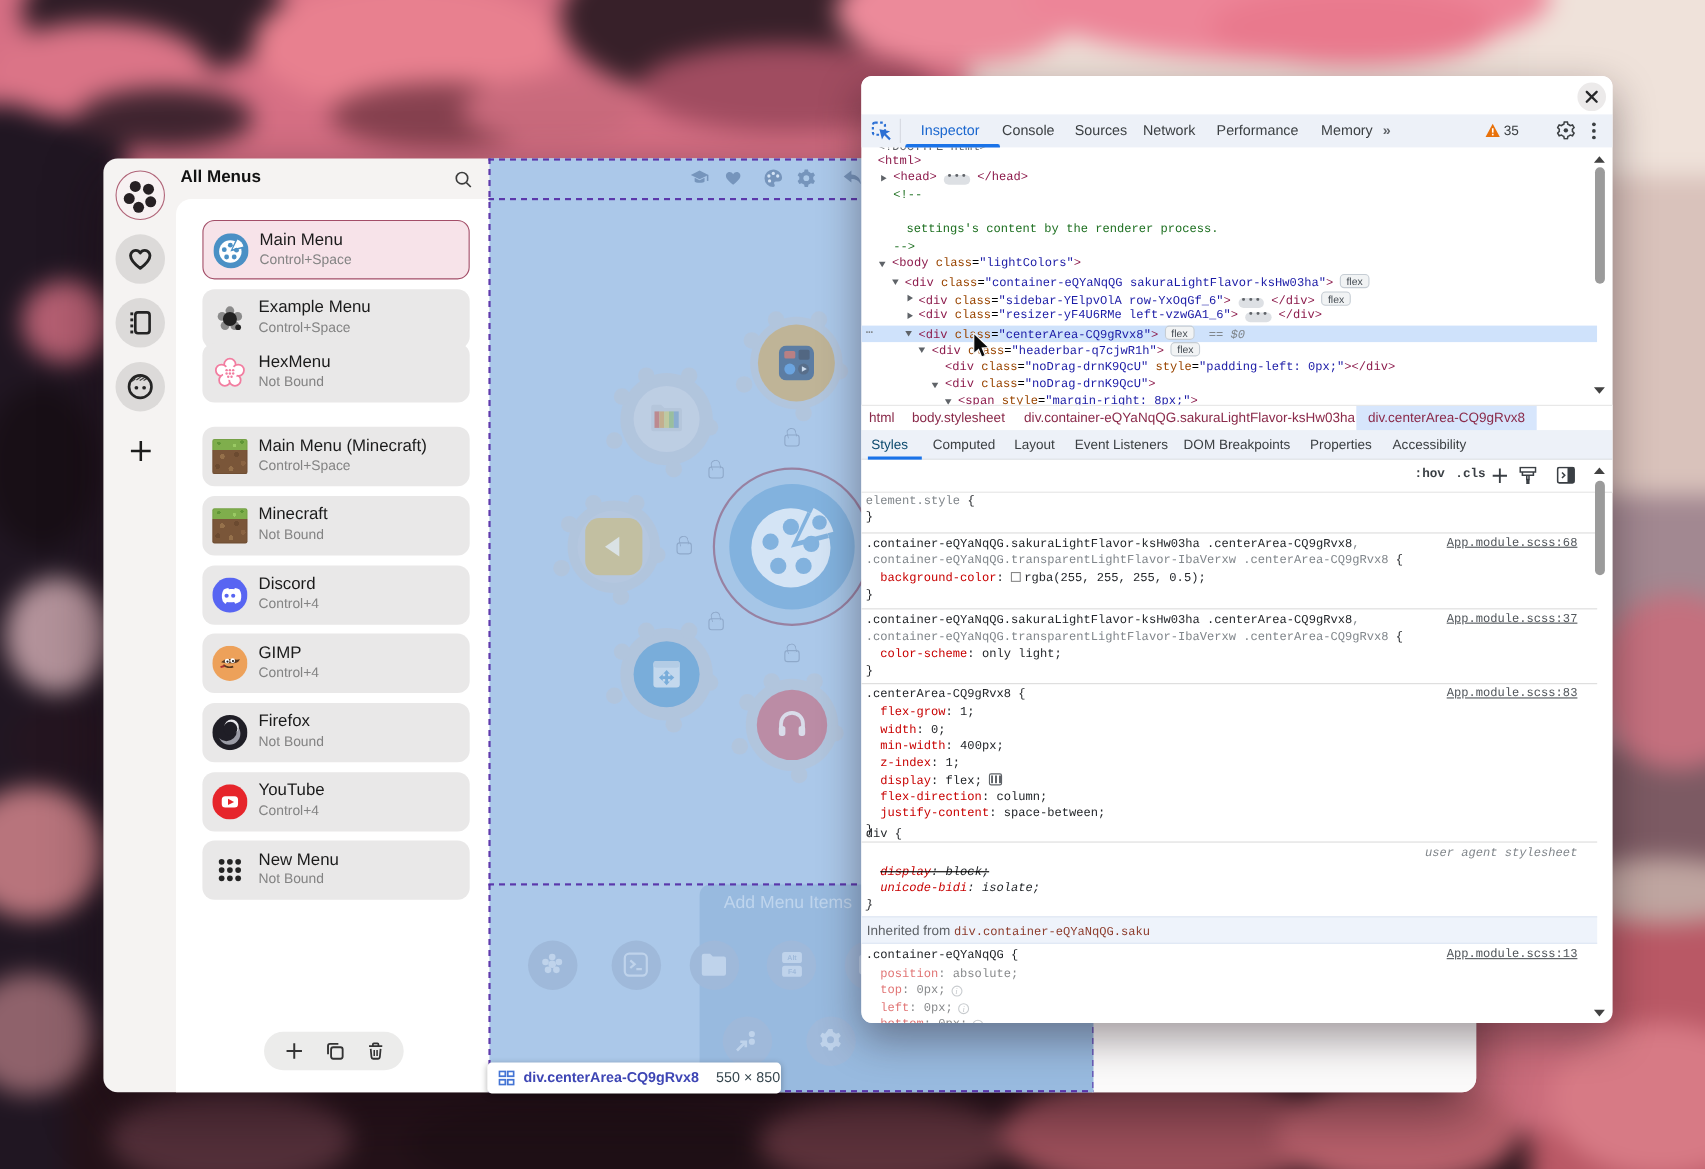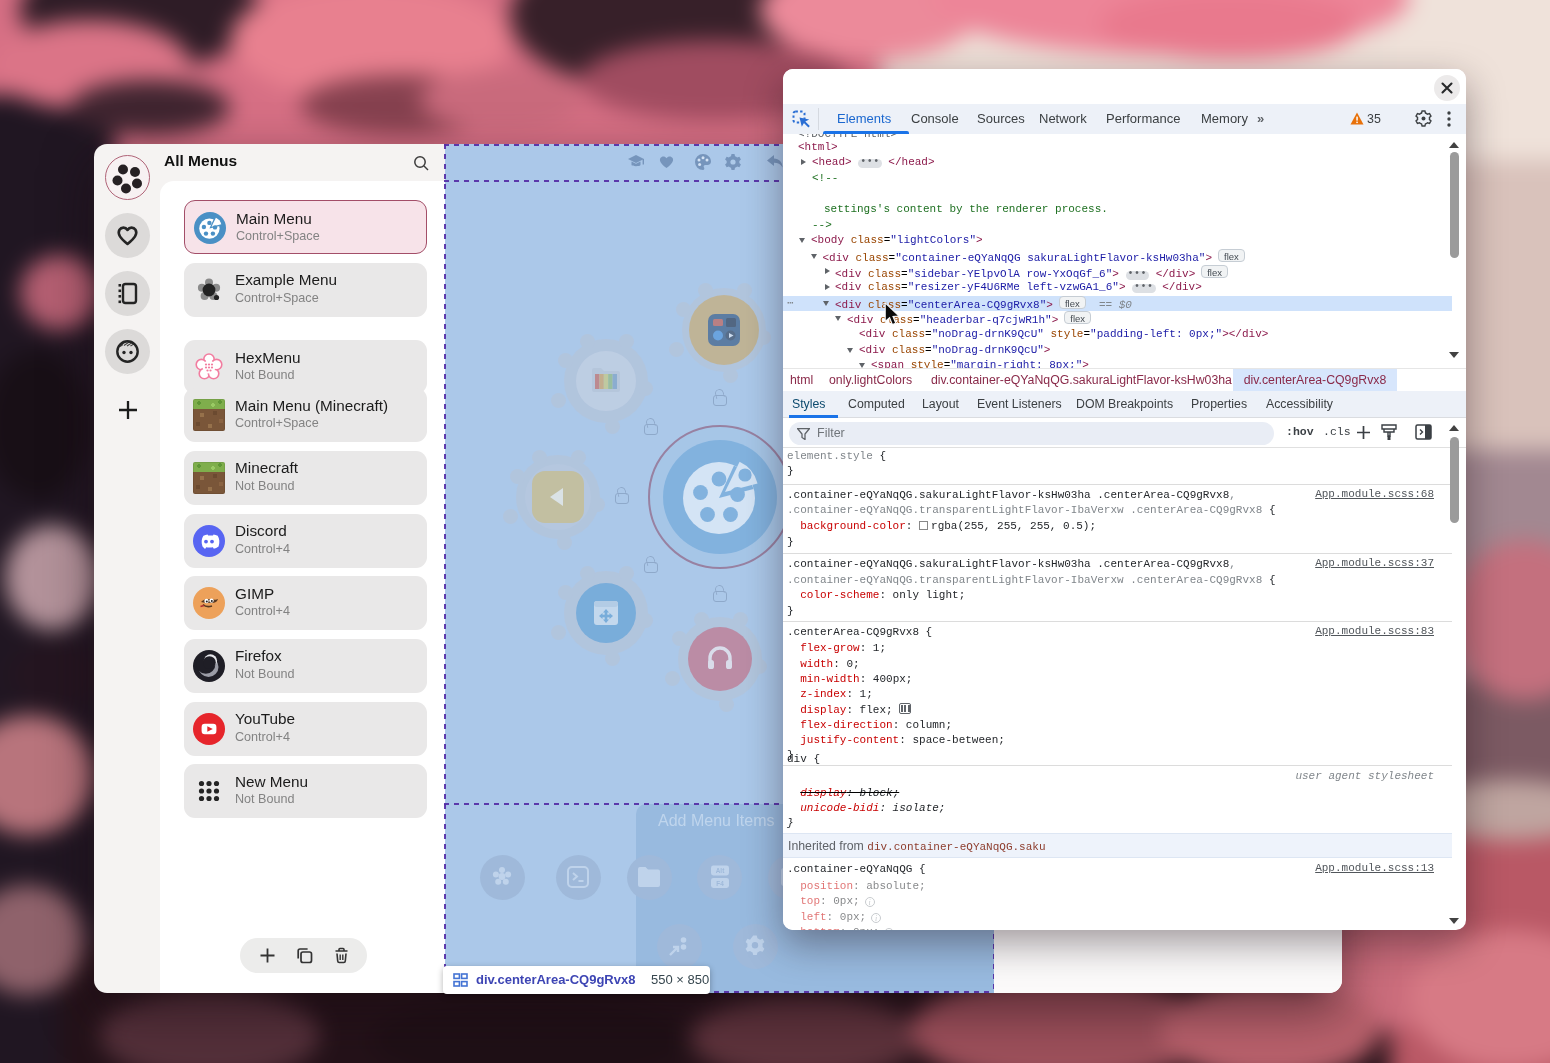--- a/index.html
+++ b/index.html
@@ -209,21 +209,21 @@
           <circle cx="11.6" cy="22" r="4"></circle>
           <circle cx="20.4" cy="22" r="4"></circle>
           <circle cx="23.1" cy="13.7" r="4"></circle>
         </g>
         <circle cx="16" cy="16" r="6.4" fill="#222"></circle>
         <circle cx="23.5" cy="23.5" r="2.6" fill="#222"></circle>
       </svg>
     <div class="t1">Example Menu</div>
       <div class="t2">Control+Space</div>
   </div>
-  <div class="item" style="top:196px">
+  <div class="item" style="top:168px">
     <svg class="ic" viewBox="0 0 32 32">
         <g fill="#fff" stroke="#f27da0" stroke-width="1.6">
           <circle cx="16" cy="8.2" r="5.2"></circle>
           <circle cx="8.4" cy="13.6" r="5.2"></circle>
           <circle cx="11.4" cy="22.6" r="5.2"></circle>
           <circle cx="20.6" cy="22.6" r="5.2"></circle>
           <circle cx="23.6" cy="13.6" r="5.2"></circle>
         </g>
         <circle cx="16" cy="16" r="6.5" fill="#fff"></circle>
         <g fill="#f27da0">
@@ -505,21 +505,21 @@
         <path d="M1.5 1.5 L10.5 10.5 M10.5 1.5 L1.5 10.5" stroke="#27282a" stroke-width="2.1" stroke-linecap="round"></path>
       </svg>
   </div>
 
   <div id="dttabs">
     <svg class="abs" style="left:9px;top:6px" width="19" height="19" viewBox="0 0 19 19">
         <rect x="1.5" y="1.5" width="11" height="11" rx="2" fill="none" stroke="#2b6fd4" stroke-width="2" stroke-dasharray="2.4 2.2"></rect>
         <path d="M7.5 7.5 L9.8 16.8 L11.9 12.9 L16.4 17.4 L17.8 16 L13.3 11.5 L17.2 9.4 Z" fill="#2b6fd4"></path>
       </svg>
     <div class="abs" style="left:35px;top:4px;width:1px;height:22px;background:#d5d9e0"></div>
-    <span class="dtab" style="left:54px;color:#1a67cf">Elements</span>
+    <span class="dtab" style="left:54px;color:#1a67cf">Inspector</span>
     <div class="abs" style="left:40px;top:26.5px;width:86px;height:3px;background:#1a73e8;border-radius:2px 2px 0 0"></div>
     <span class="dtab" style="left:128px">Console</span>
     <span class="dtab" style="left:194px">Sources</span>
     <span class="dtab" style="left:256px">Network</span>
     <span class="dtab" style="left:323px">Performance</span>
     <span class="dtab" style="left:418px">Memory</span>
     <span class="dtab" style="left:474px;color:#5f6368;font-weight:bold">»</span>
     <svg class="abs" style="left:567px;top:8px" width="14" height="13" viewBox="0 0 14 13">
         <path d="M7 0.5 L13.5 12.5 H0.5 Z" fill="#e8710a"></path>
         <rect x="6.3" y="4.6" width="1.5" height="4" fill="#fff"></rect>
@@ -556,45 +556,39 @@
     <div class="trow" style="top:208.6px"><i class="a-down" style="left:64px"></i><span class="tr-txt" style="left:76px"><span class="tg">&lt;div</span> <span class="at">class</span>=<span class="av">"noDrag-drnK9QcU"</span><span class="tg">&gt;</span></span></div>
     <div class="trow" style="top:224.2px"><i class="a-down" style="left:76px"></i><span class="tr-txt" style="left:88px"><span class="tg">&lt;span</span> <span class="at">style</span>=<span class="av">"margin-right: 8px;"</span><span class="tg">&gt;</span></span></div>
   </div>
 
   <div class="uarr" style="left:666px;top:73px;border-bottom:6px solid #424242"></div>
   <div class="scrbar" style="left:666.5px;top:83px;height:106px"></div>
   <div class="uarr" style="left:666px;top:283px;border-top:6px solid #424242"></div>
 
   <div id="crumbs">
     <span class="abs" style="left:7px">html</span>
-    <span class="abs" style="left:46px">only.lightColors</span>
+    <span class="abs" style="left:46px">body.stylesheet</span>
     <span class="abs" style="left:148px">div.container-eQYaNqQG.sakuraLightFlavor-ksHw03ha</span>
     <span class="abs" style="left:450px;width:164px;background:#d7e6fc;text-align:center">div.centerArea-CQ9gRvx8</span>
   </div>
 
   <div id="stabs">
     <span class="abs" style="left:9px;color:#0c4a6e">Styles</span>
     <div class="abs" style="left:6px;top:24px;width:49px;height:2.5px;background:#1a73e8"></div>
     <span class="abs" style="left:65px">Computed</span>
     <span class="abs" style="left:139px">Layout</span>
     <span class="abs" style="left:194px">Event Listeners</span>
     <span class="abs" style="left:293px">DOM Breakpoints</span>
     <span class="abs" style="left:408px">Properties</span>
     <span class="abs" style="left:483px">Accessibility</span>
   </div>
 
   <div id="filterrow">
-    <div class="abs" style="left:6px;top:4px;width:485px;height:23px;border-radius:12px;background:#e9edf5">
-      <svg class="abs" style="left:8px;top:5.5px" width="13" height="12" viewBox="0 0 13 12">
-          <path d="M0.5 0.5 H12.5 L8 6 V11.5 L5 9.5 V6 Z" fill="none" stroke="#5f6368" stroke-width="1.3"></path>
-        </svg>
-      <span class="abs" style="left:28px;top:4px;font-size:12.5px;color:#70757a">Filter</span>
-    </div>
     <span class="abs mono" style="left:503px;top:7px;font-size:11.5px;font-weight:bold;color:#3a3f44">:hov</span>
-    <span class="abs mono" style="left:540px;top:7px;font-size:11.5px;font-weight:normal;color:#3a3f44">.cls</span>
+    <span class="abs mono" style="left:540px;top:7px;font-size:11.5px;font-weight:bold;color:#3a3f44">.cls</span>
     <svg class="abs" style="left:573px;top:7px" width="15" height="15" viewBox="0 0 15 15">
         <path d="M7.5 1 V14 M1 7.5 H14" stroke="#3a3f44" stroke-width="1.7"></path>
       </svg>
     <svg class="abs" style="left:598px;top:6px" width="16" height="17" viewBox="0 0 16 17">
         <path d="M1 1 H15 V5 H1 Z M3 5 V8 H13 V5 M7 8 H9 V12 H7 Z" fill="none" stroke="#3a3f44" stroke-width="1.4"></path>
         <path d="M6.5 12 H9.5 V16 H6.5 Z" fill="#3a3f44"></path>
       </svg>
     <svg class="abs" style="left:632px;top:6px" width="17" height="16" viewBox="0 0 17 16">
         <rect x="1" y="1" width="15" height="14" rx="1.5" fill="none" stroke="#3a3f44" stroke-width="1.5"></rect>
         <rect x="10" y="1" width="6" height="14" fill="#3a3f44"></rect>

